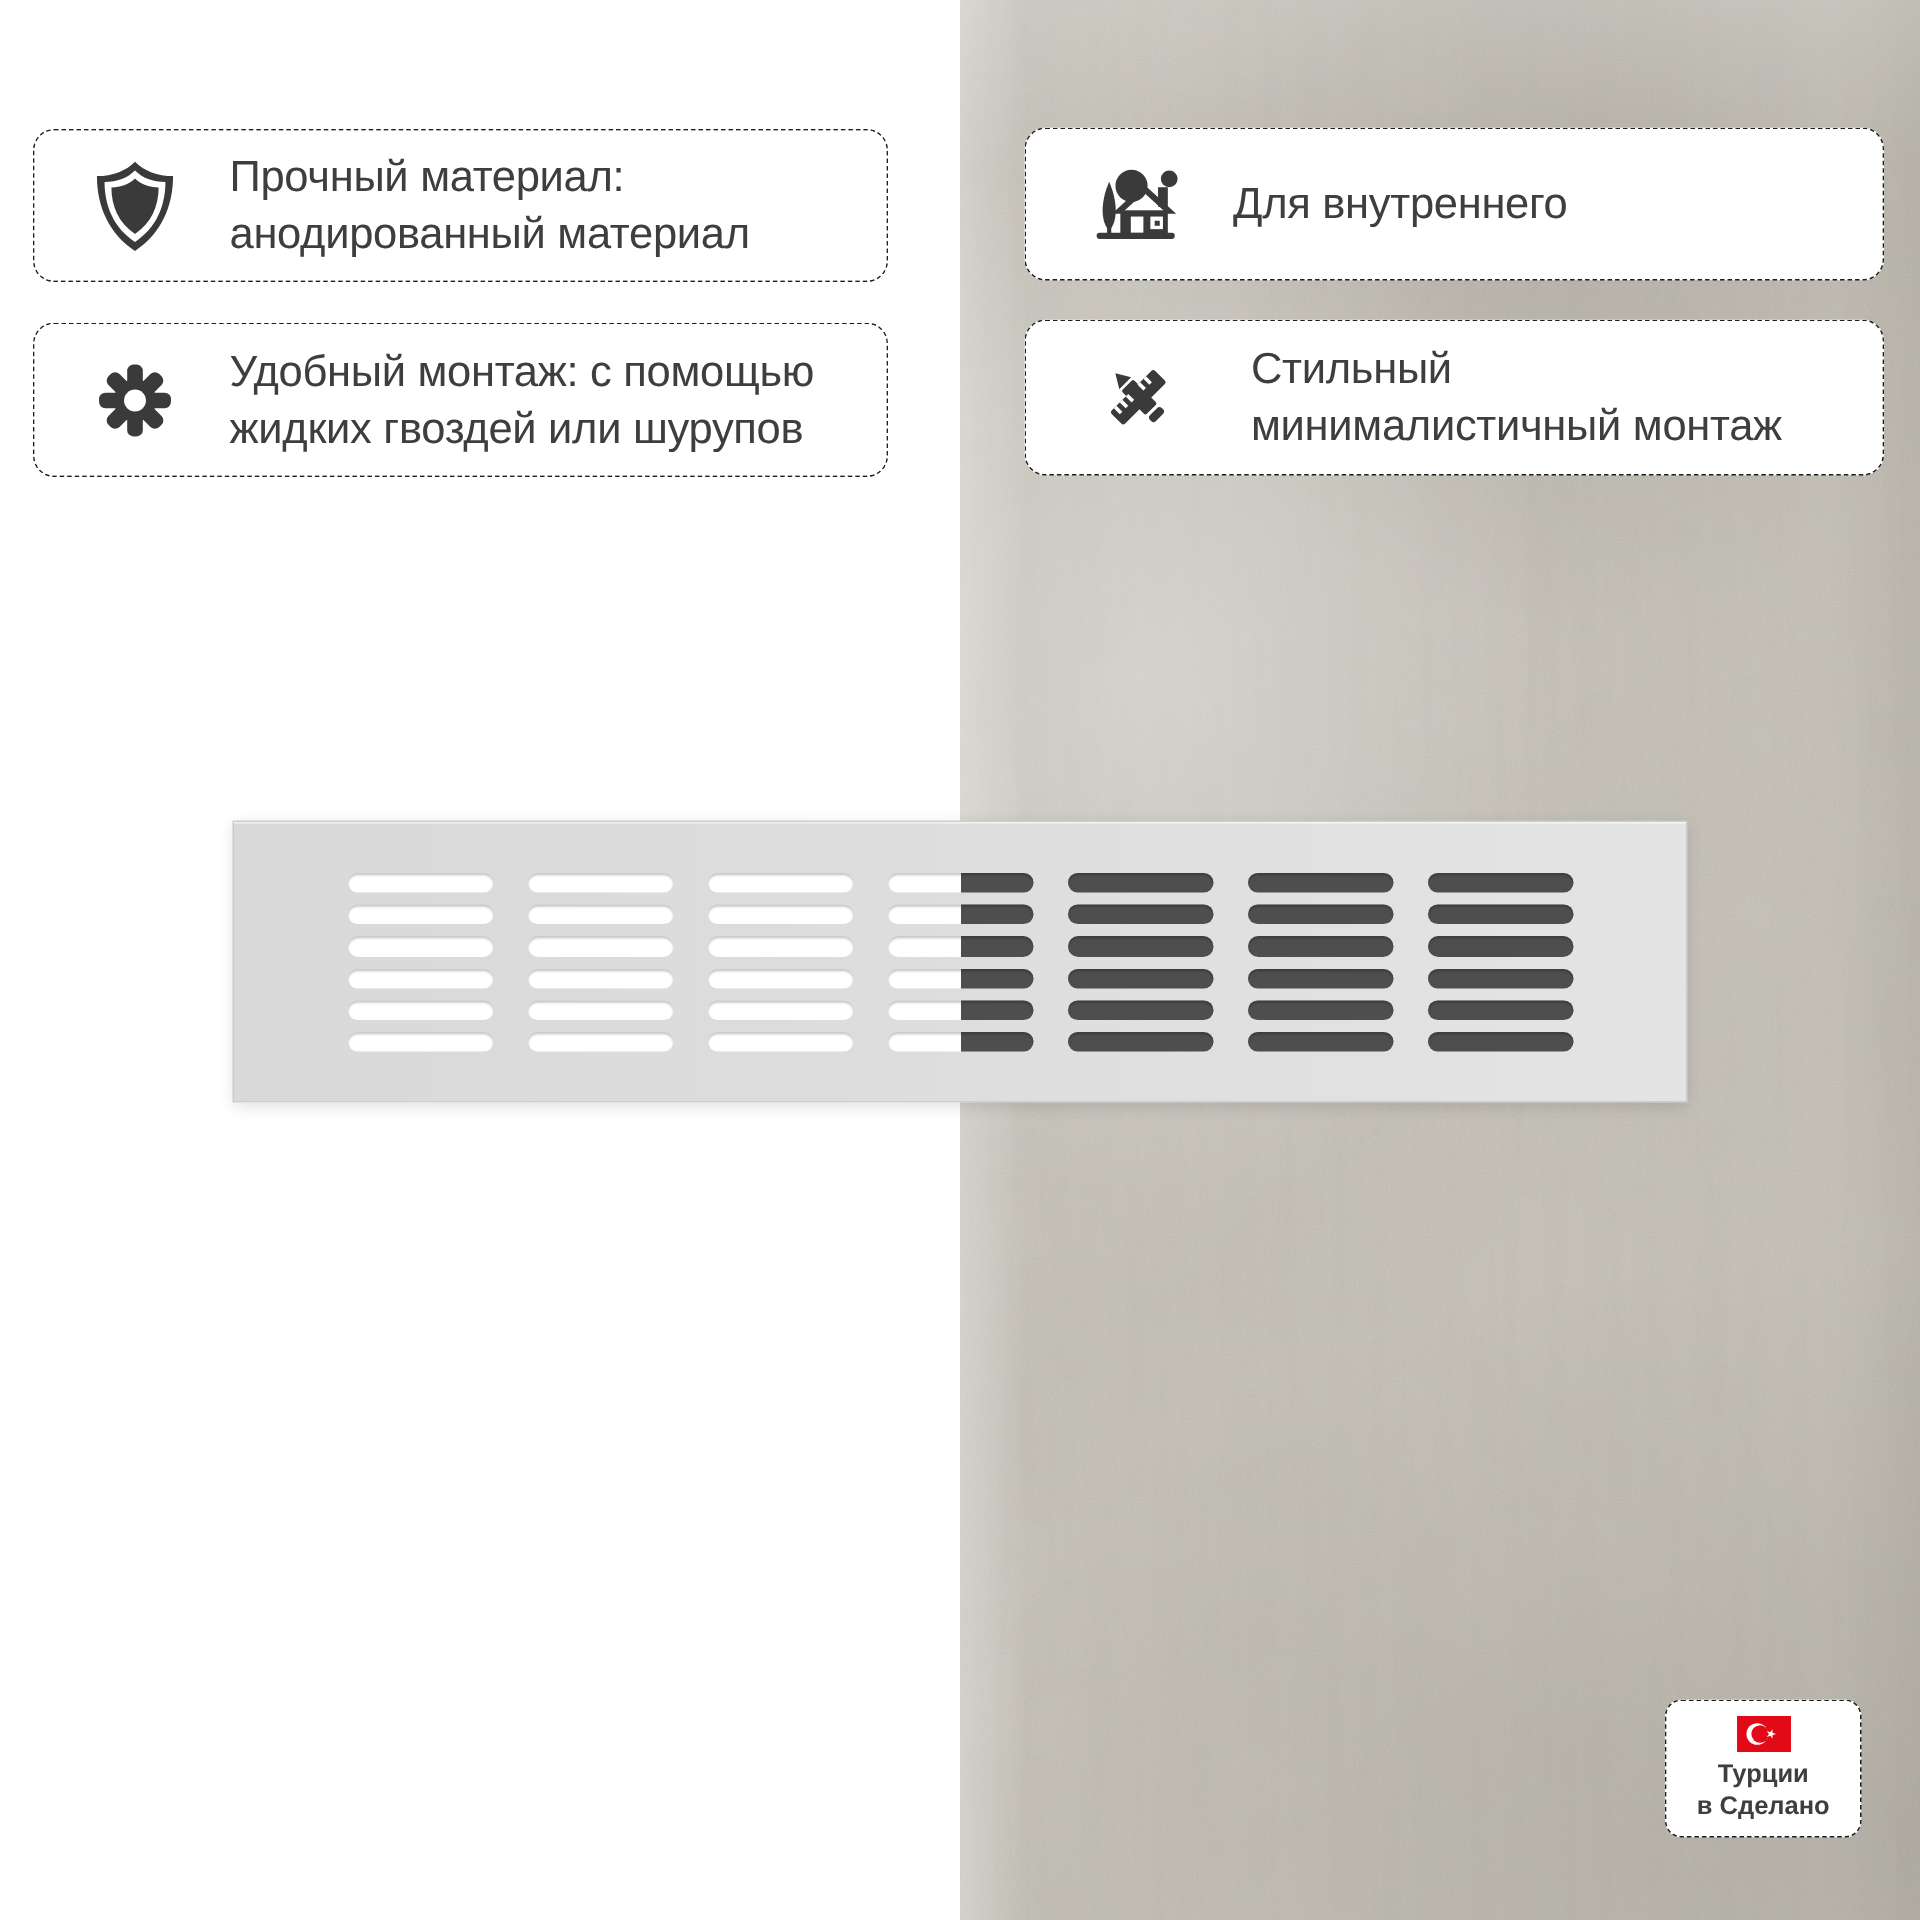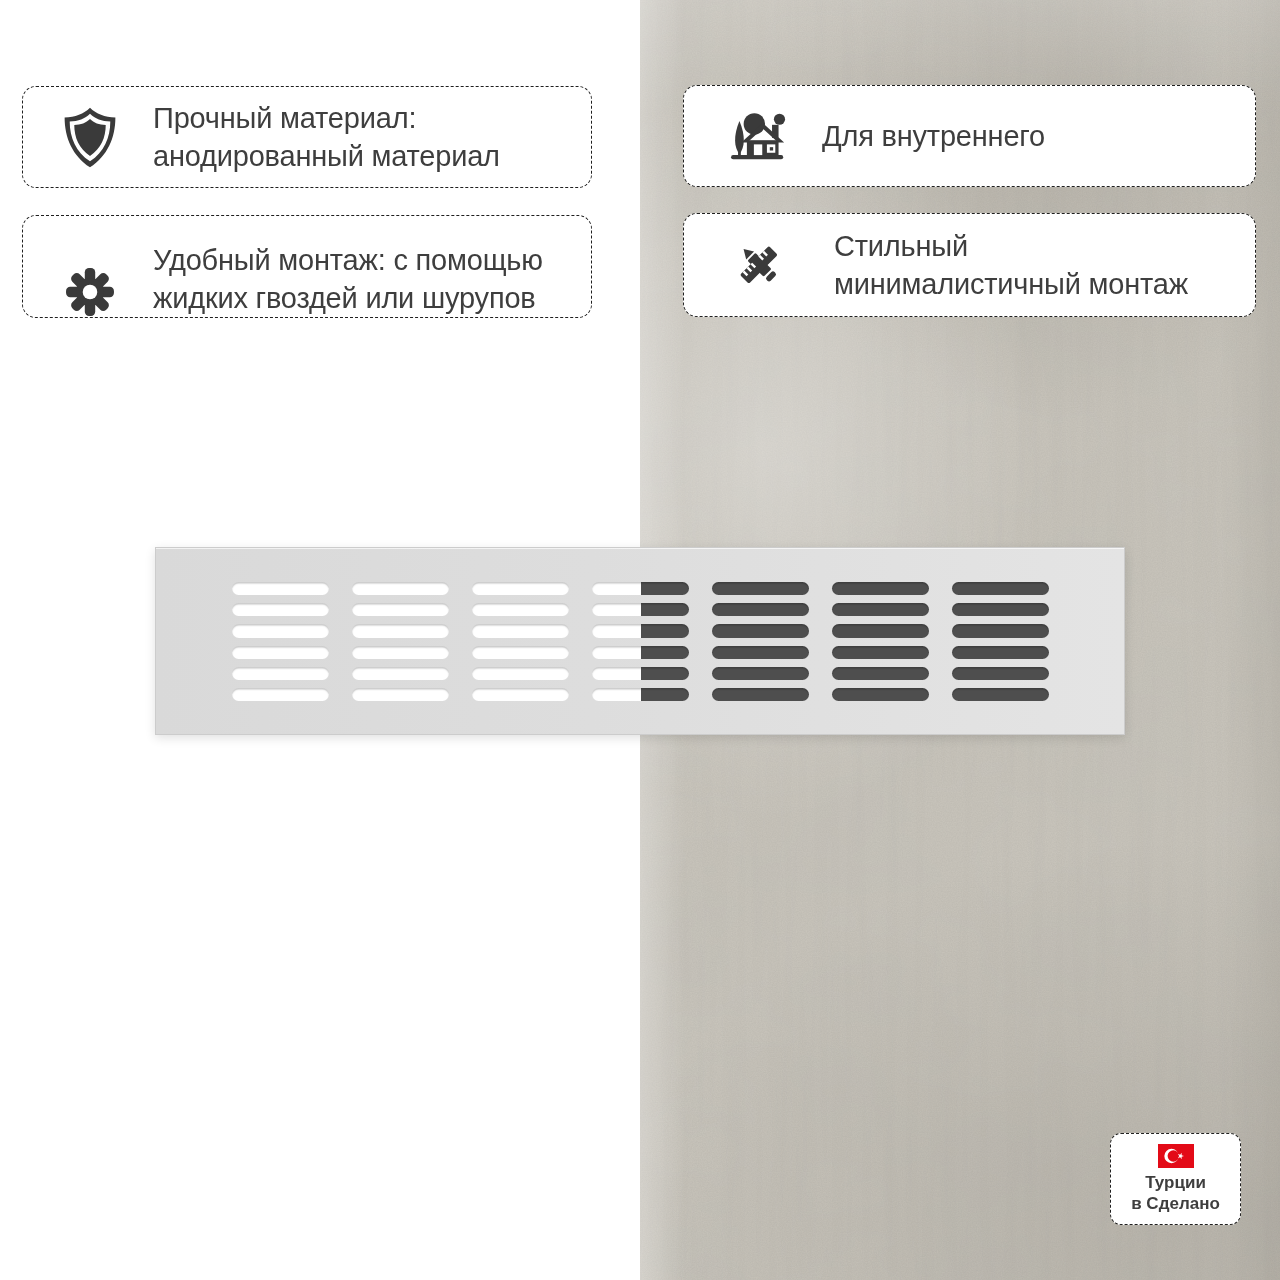--- a/index.html
+++ b/index.html
@@ -15,21 +15,21 @@
     linear-gradient(180deg, rgba(255,255,255,0.15), rgba(255,255,255,0) 9%),
     radial-gradient(380px 520px at 20% 35%, rgba(255,255,255,0.30), rgba(255,255,255,0) 72%),
     radial-gradient(430px 430px at 64% 9%, rgba(96,90,80,0.16), rgba(96,90,80,0) 70%),
     radial-gradient(720px 520px at 82% 96%, rgba(96,90,80,0.15), rgba(96,90,80,0) 75%),
     linear-gradient(270deg, rgba(96,90,80,0.10), rgba(96,90,80,0) 9%);}
 
   
   .card{position:absolute;display:flex;align-items:center;background:#ffffff;
         border:1.5px dashed #1f1f1f;border-radius:14px;box-sizing:border-box;}
   .card1{left:22px;top:86px;width:570px;height:102px;padding-left:36px;}
-  .card2{left:22px;top:215px;width:570px;height:103px;padding-left:36px;align-items:flex-end;}
+  .card2{left:22px;top:215px;width:570px;height:103px;padding-left:36px;}
   .card3{left:683px;top:85px;width:573px;height:102px;padding-left:44px;}
   .card4{left:683px;top:213px;width:573px;height:104px;padding-left:44px;gap:12px;}
   .icon-box{width:62px;display:flex;justify-content:center;align-items:center;flex:0 0 62px;color:var(--icon-color,#3a3a3a);}
   .card-text{margin-left:32px;}
   .card-text span{display:block;font-size:29px;line-height:38px;color:var(--text-color,#3e3e3e);letter-spacing:-0.2px;}
 
   
   .grille{position:absolute;left:155px;top:547px;width:970px;height:188px;
           background:linear-gradient(90deg,#d9d9d9,#dddddd 45%,#e4e4e4);
           border:1px solid #cccccc;box-sizing:border-box;

